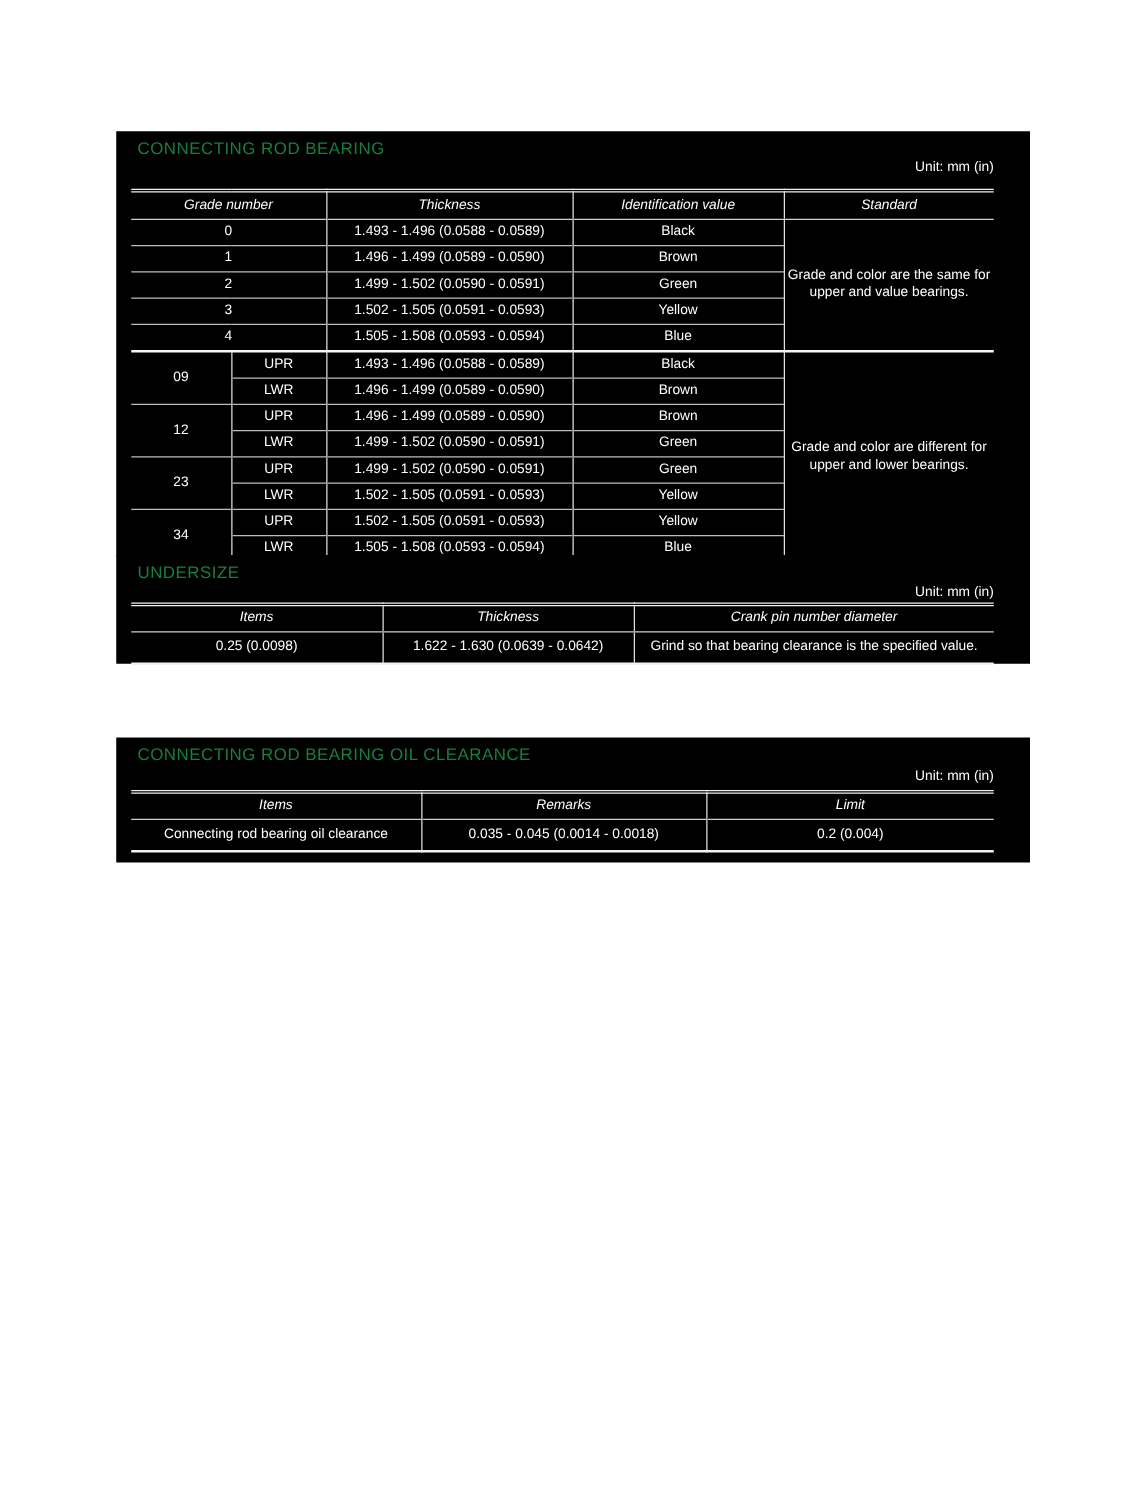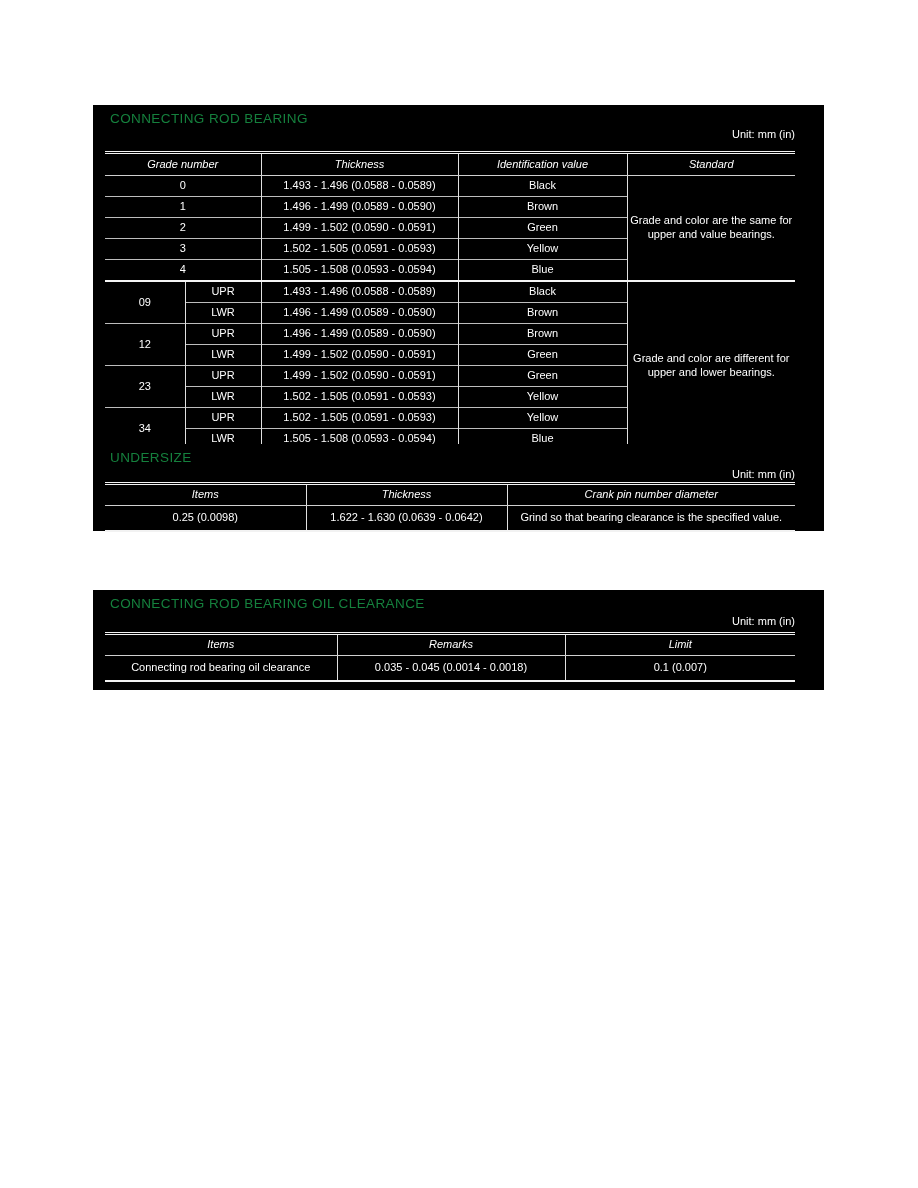--- a/index.html
+++ b/index.html
@@ -227,19 +227,19 @@
       </colgroup>
       <tbody>
           <tr class="head">
         <th>Items</th>
         <th class="vl">Remarks</th>
         <th class="vl">Limit</th>
       </tr>
       <tr class="r">
         <td>Connecting rod bearing oil clearance</td>
         <td class="vl">0.035 - 0.045 (0.0014 - 0.0018)</td>
-        <td class="vl">0.1 (0.007)</td>
+        <td class="vl">0.2 (0.004)</td>
       </tr>
     </tbody>
       </table>
   </section>
 
 </div>
 
 </body></html>

